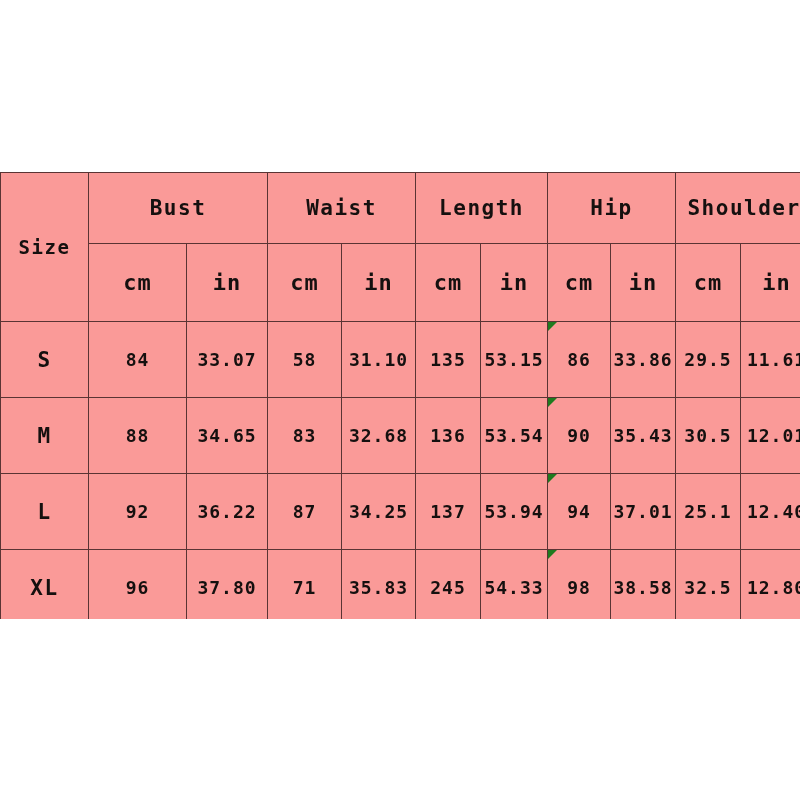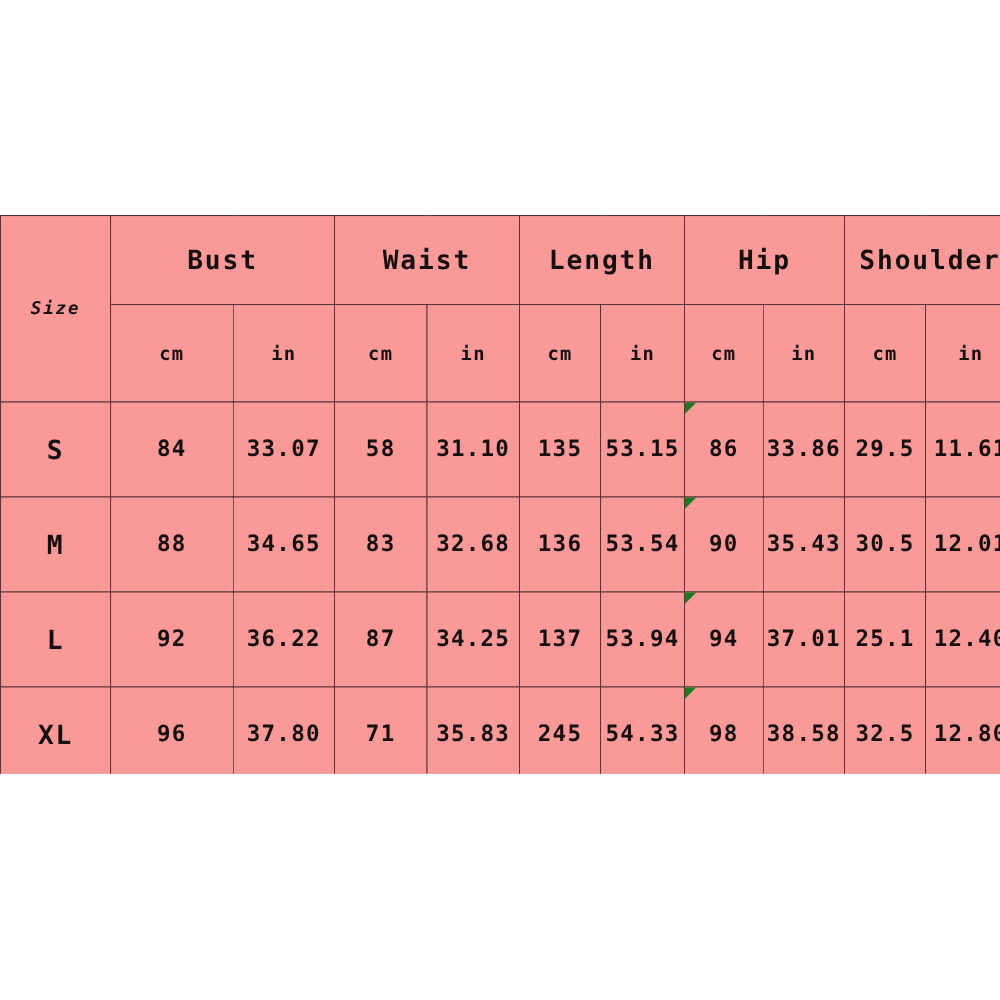--- a/index.html
+++ b/index.html
@@ -47,29 +47,28 @@
   }
 
   
   .grp {
     font-size: 21px;
     letter-spacing: 1.5px;
     height: 70px;
   }
   
   .unit {
-    font-size: 15px;
+    font-size: 22px;
     letter-spacing: 1px;
     height: 77px;
   }
   
   .corner {
-    font-size: 14px;
+    font-size: 19px;
     letter-spacing: 1.5px;
-    font-style: italic;
   }
 
   
   tbody td {
     height: 75px;
     font-size: 18px;
     letter-spacing: 1px;
   }
   td.sizecell {
     font-size: 21px;

